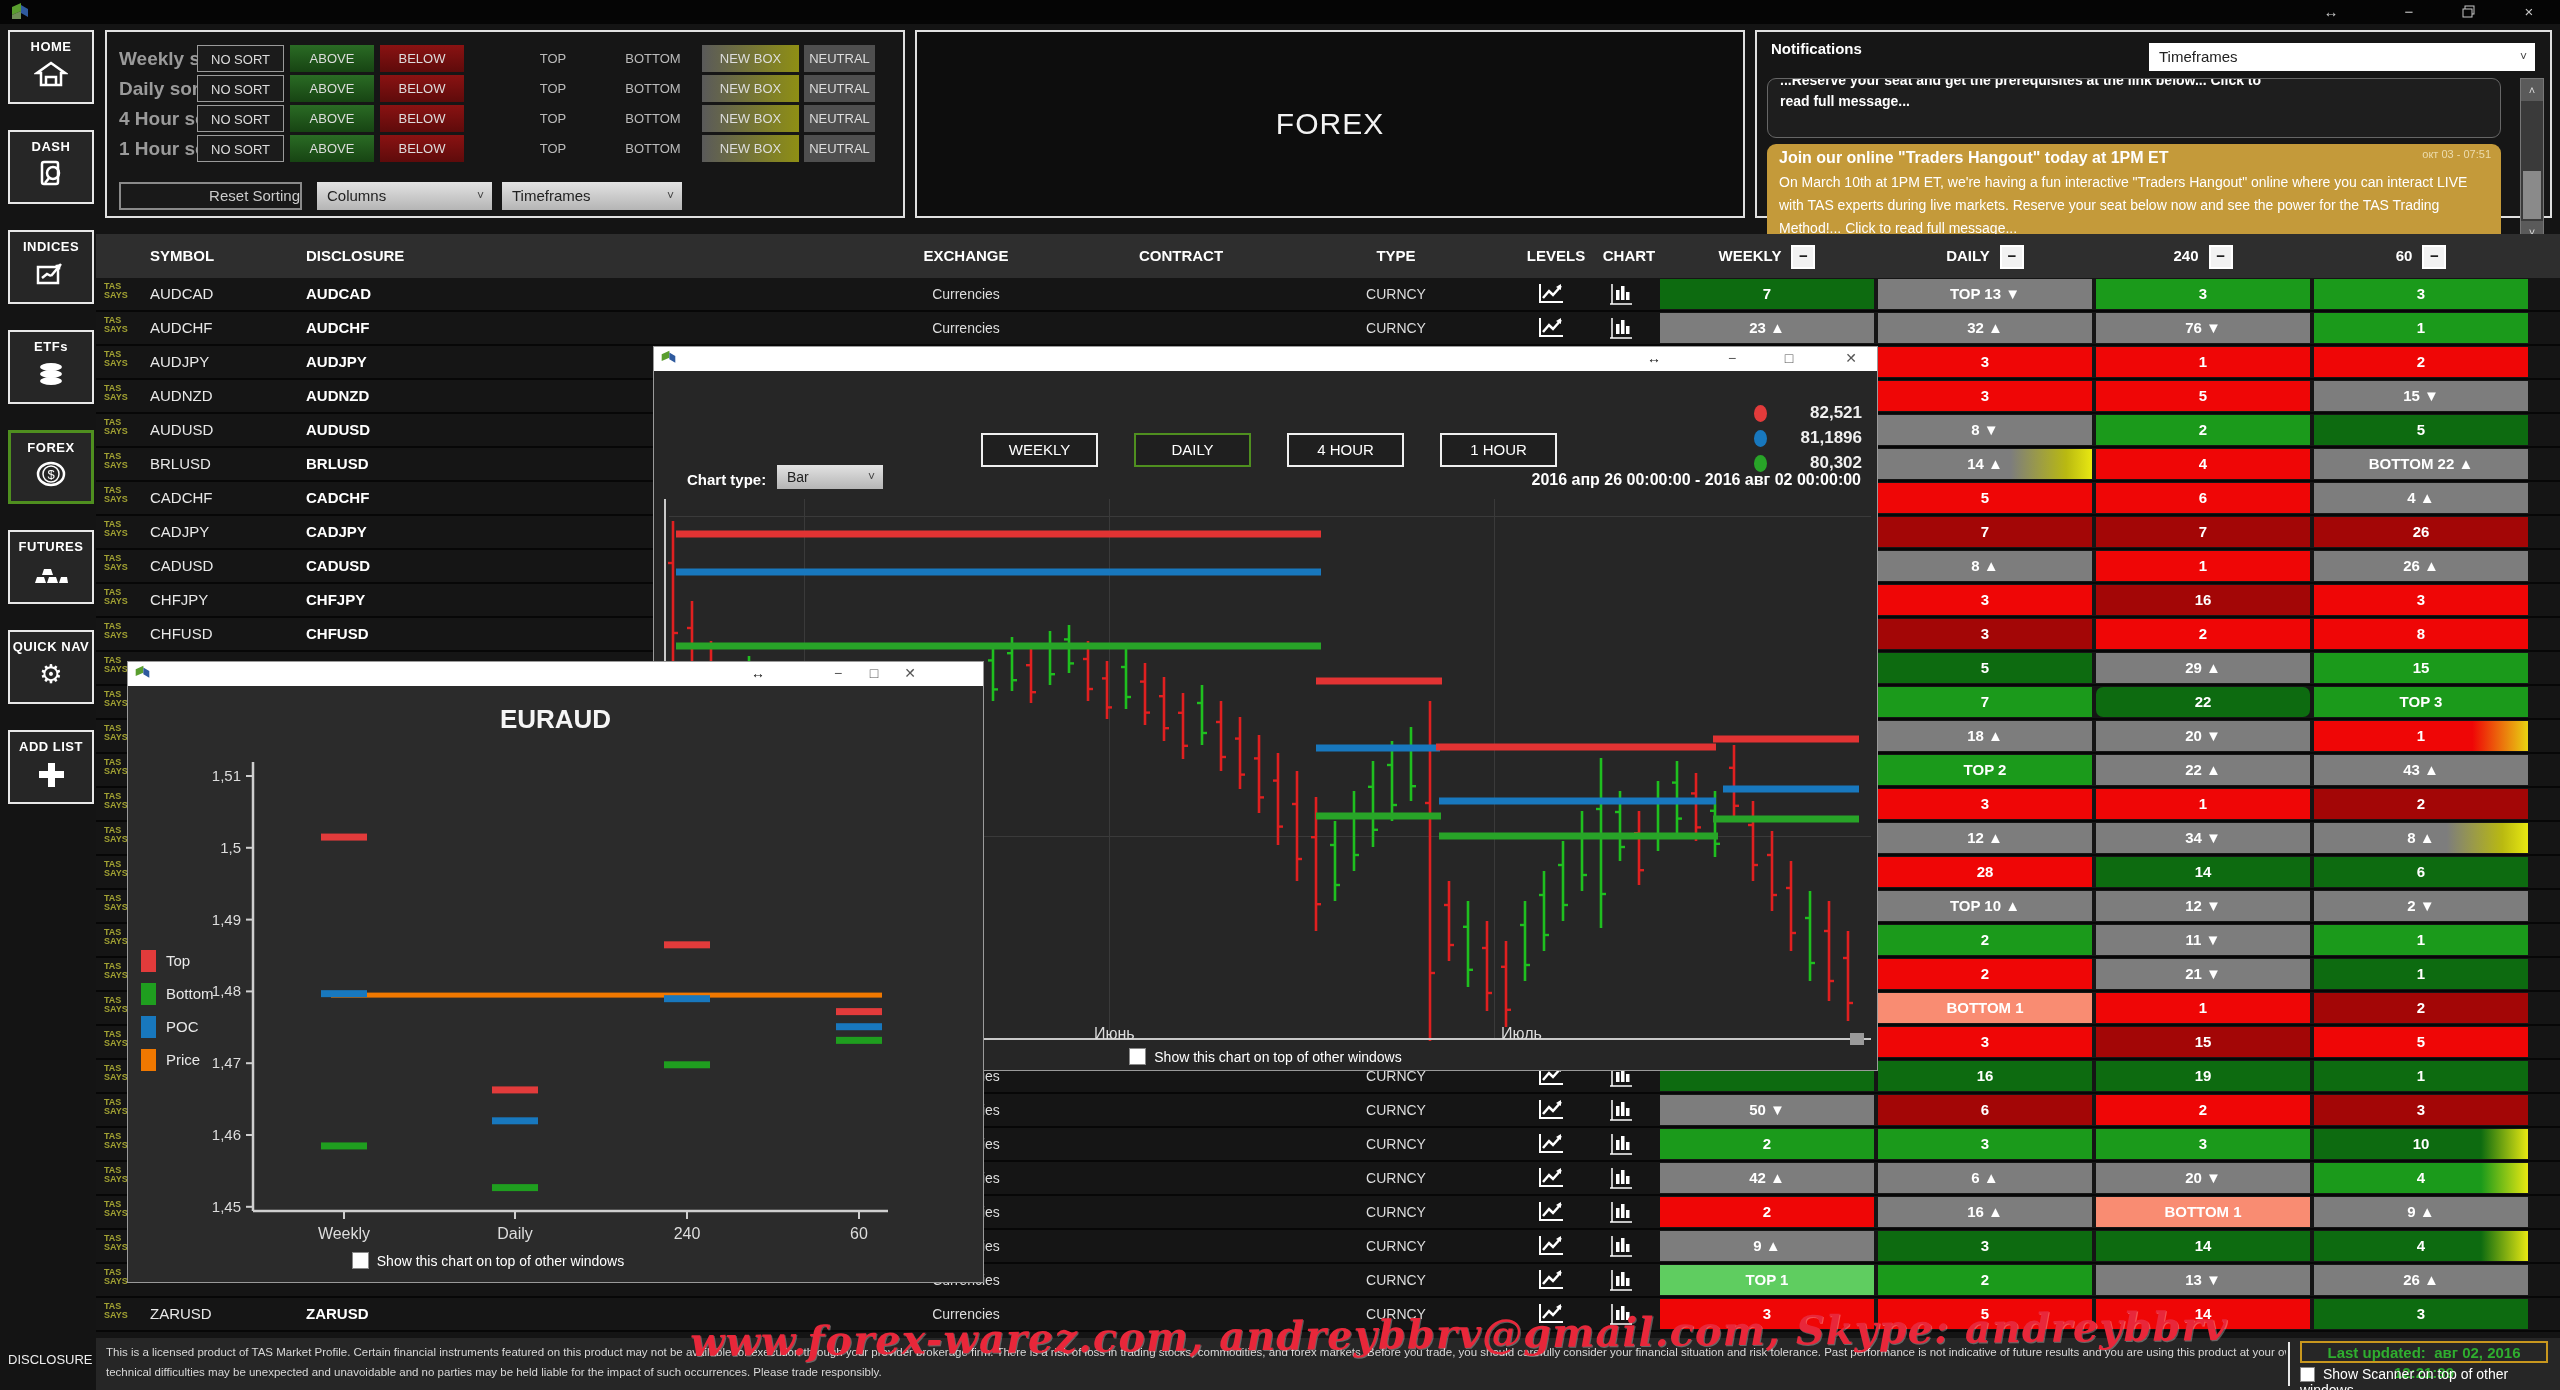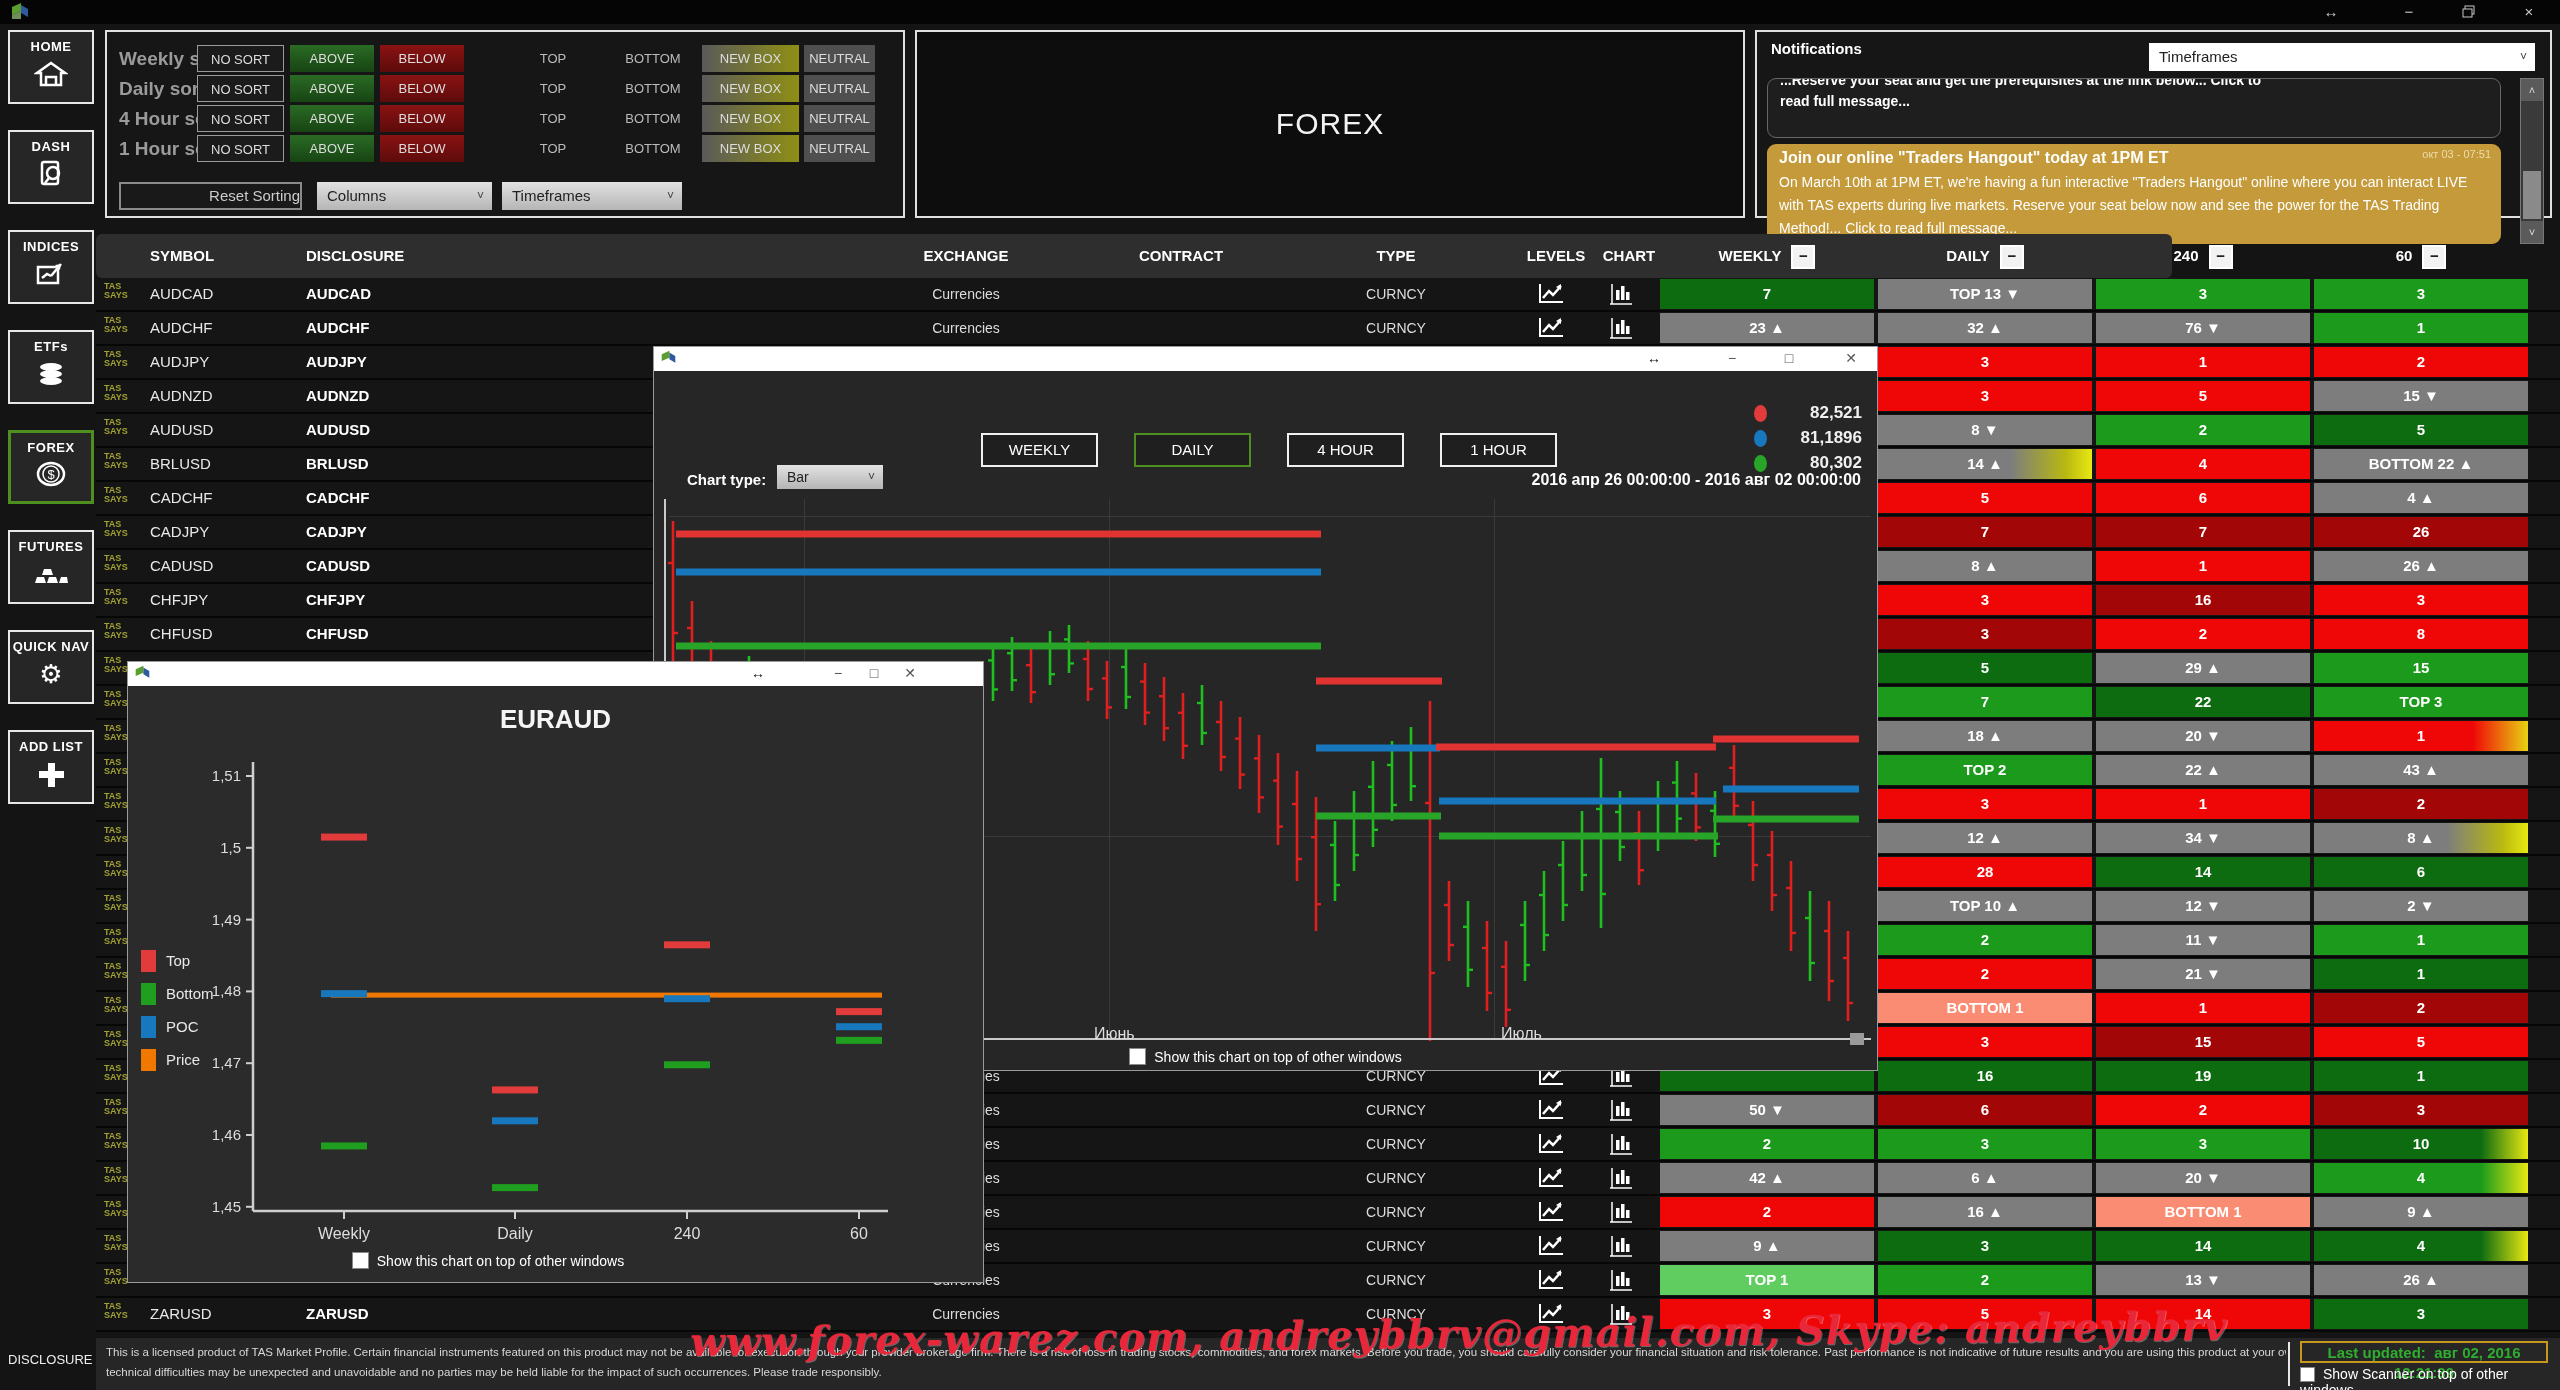--- a/index.html
+++ b/index.html
@@ -44,21 +44,21 @@
   #notif1{top:46px;height:60px;background:#1e1e1e;border:1px solid #666;}
   #notif1 .clip{position:absolute;left:12px;top:-9px;width:700px;font-size:14px;font-weight:bold;line-height:21px;color:#fff;}
   #notif2{top:112px;height:100px;background:#c49a3a;}
   #notif2 .t{position:absolute;left:12px;top:5px;font-size:16px;font-weight:bold;color:#fff;}
   #notif2 .ts{position:absolute;right:10px;top:4px;font-size:11px;color:#ecdcae;}
   #notif2 .b{position:absolute;left:12px;top:27px;width:706px;font-size:14px;line-height:23px;color:#fff;}
   .vscroll{position:absolute;right:6px;top:46px;width:24px;height:166px;background:#3a3a3a;border:1px solid #777;box-sizing:border-box;}
   .vscroll .arr{position:absolute;left:0;width:100%;height:22px;background:#5a5a5a;color:#ddd;font-size:11px;text-align:center;line-height:22px;}
   .vscroll .thumb{position:absolute;left:2px;width:18px;top:92px;height:48px;background:#8a8a8a;}
   
-  #thead{position:absolute;left:96px;top:234px;width:2076px;height:44px;background:#2e2e2e;border-radius:6px;}
+  #thead{position:absolute;left:96px;top:234px;width:2464px;height:44px;background:#2e2e2e;}
   .hcell{position:absolute;top:0;height:44px;line-height:44px;font-size:15px;font-weight:bold;color:#fff;}
   .minus-box{display:inline-block;width:20px;height:20px;background:#f2f2f2;border:2px solid #fff;
              color:#111;font-size:15px;line-height:18px;text-align:center;vertical-align:middle;margin-left:10px;box-sizing:content-box;}
   #rows{position:absolute;left:96px;top:278px;width:2464px;height:1054px;}
   .trow{position:absolute;left:0;width:100%;height:34px;background:#151515;border-bottom:2px solid #070707;box-sizing:border-box;}
   .badge{position:absolute;left:8px;top:4px;width:40px;font-size:9px;font-weight:bold;color:#a2a233;line-height:9px;}
   .sym{position:absolute;left:54px;top:0;line-height:32px;font-size:15px;color:#e8e8e8;}
   .inst{position:absolute;left:210px;top:0;line-height:32px;font-size:15px;font-weight:bold;color:#fff;}
   .exch{position:absolute;left:760px;width:220px;text-align:center;line-height:32px;font-size:14px;color:#ddd;}
   .ctr{position:absolute;left:980px;width:210px;text-align:center;line-height:32px;font-size:14px;color:#ddd;}
@@ -551,21 +551,21 @@
           </svg></div>
         <div class="icn" style="left: 1512px;"><svg width="26" height="26" viewBox="0 0 26 26">
             <line x1="4" y1="2" x2="4" y2="22" stroke="#fff" stroke-width="1.5"></line>
             <rect x="8" y="8" width="3.5" height="10" fill="#fff"></rect>
             <rect x="13" y="4" width="3.5" height="14" fill="#fff"></rect>
             <rect x="18" y="10" width="3.5" height="8" fill="#fff"></rect>
             <line x1="2" y1="22" x2="24" y2="22" stroke="#fff" stroke-width="1.5"></line>
           </svg></div>
         <div class="val c-hid" style="left: 1564px;"></div>
         <div class="val c-green" style="left: 1782px;">7</div>
-        <div class="val c-dgreen" style="left: 2000px;">22</div>
+        <div class="val c-dgreen" style="left: 2000px; border-radius: 7px;">22</div>
         <div class="val c-green" style="left: 2218px;">TOP 3</div>
       </div>
       <div class="trow" style="top: 442px;">
         <div class="badge">TAS<br>SAYS</div>
         <div class="sym"></div>
         <div class="inst"></div>
         <div class="exch">Currencies</div>
         <div class="ctr"></div>
         <div class="typ">CURNCY</div>
         <div class="icn" style="left: 1440px;"><svg width="30" height="24" viewBox="0 0 30 24">

